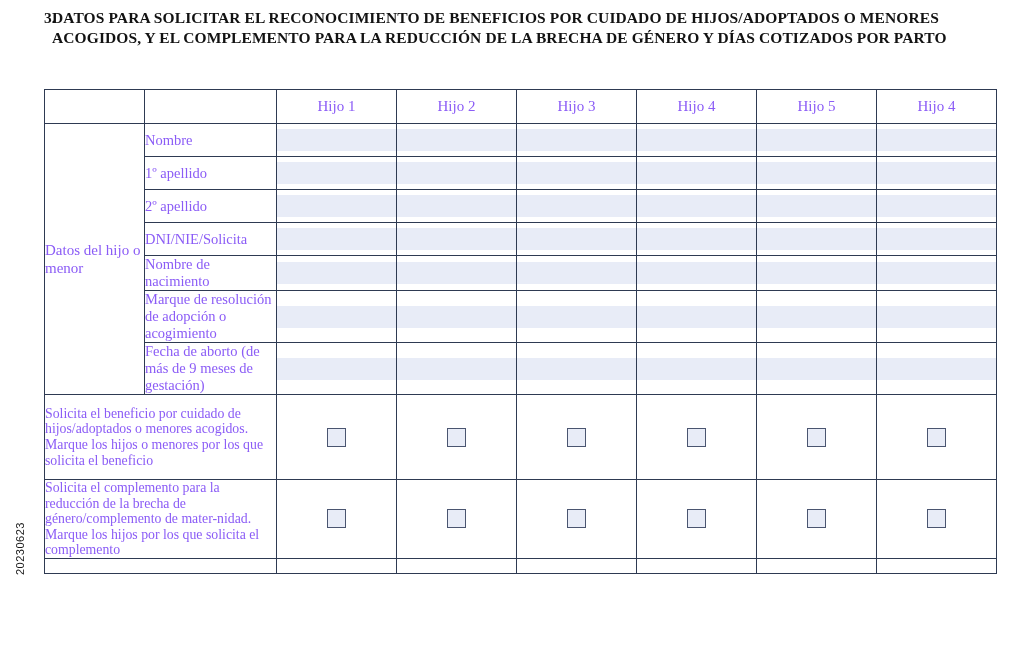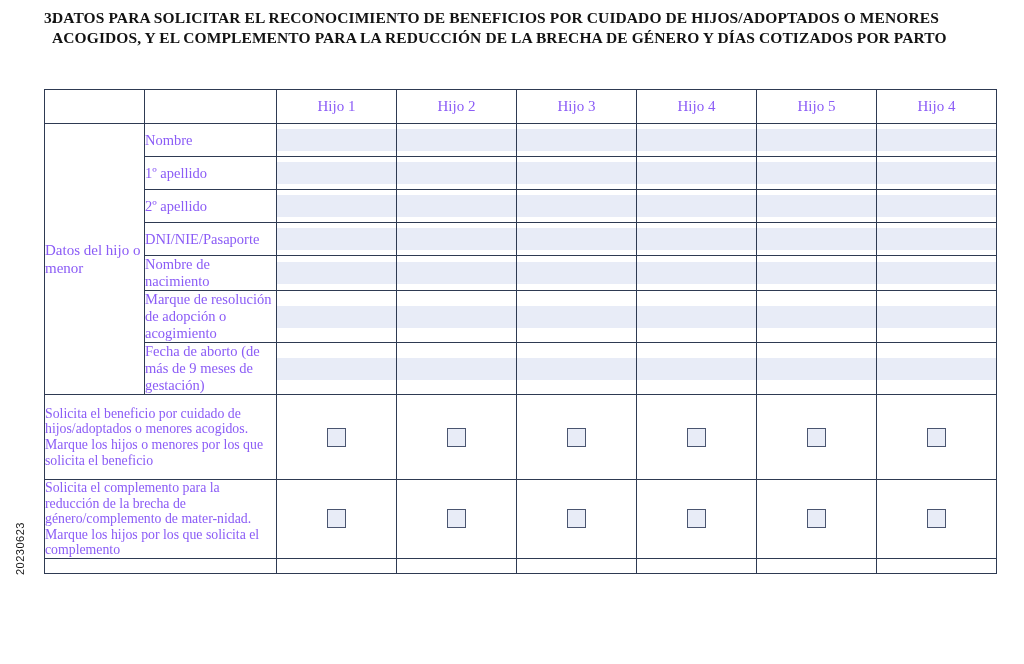--- a/index.html
+++ b/index.html
@@ -253,21 +253,21 @@
           </td>
         <td class="fieldcell">
             <span class="field"></span>
           </td>
         <td class="fieldcell">
             <span class="field"></span>
           </td>
       </tr>
 
       <tr class="r-h30">
-        <td class="rowlabel">DNI/NIE/Pasaporte</td>
+        <td class="rowlabel">DNI/NIE/Solicita</td>
         <td class="fieldcell">
             <span class="field"></span>
           </td>
         <td class="fieldcell">
             <span class="field"></span>
           </td>
         <td class="fieldcell">
             <span class="field"></span>
           </td>
         <td class="fieldcell">

